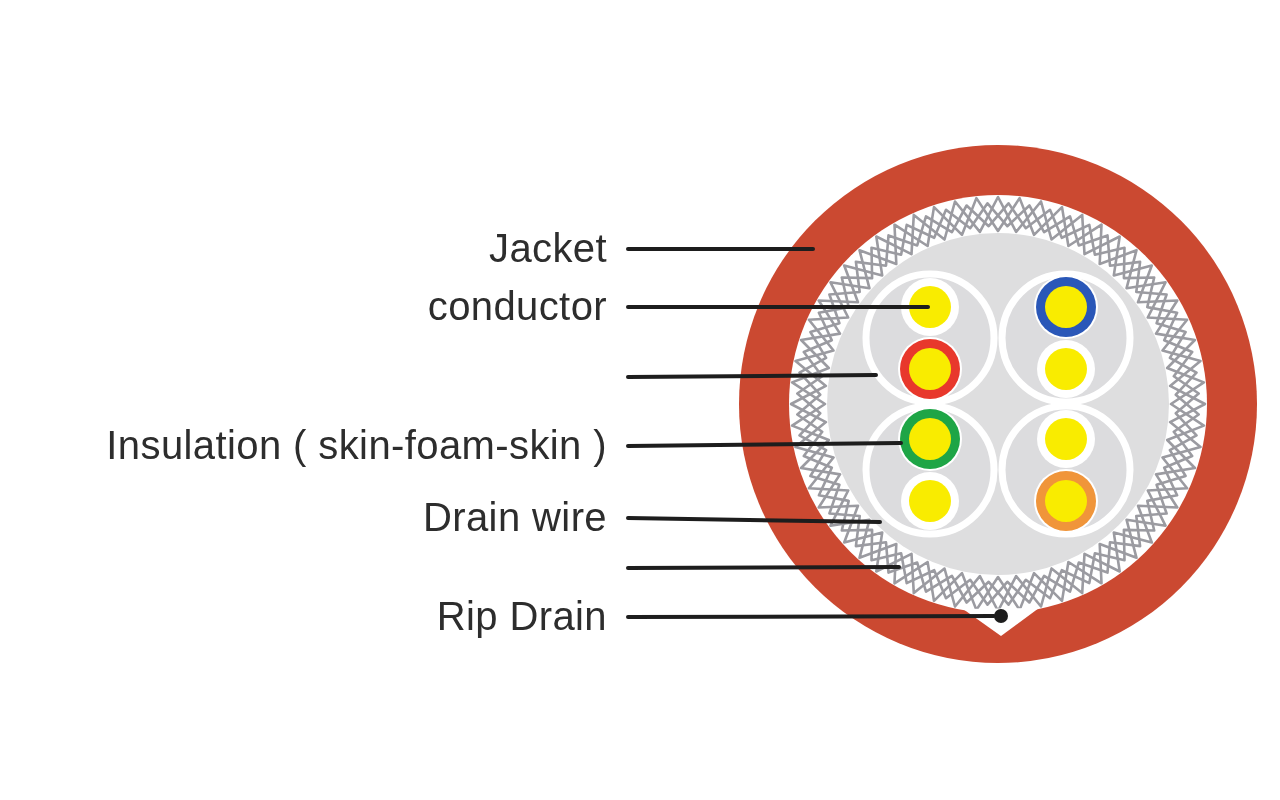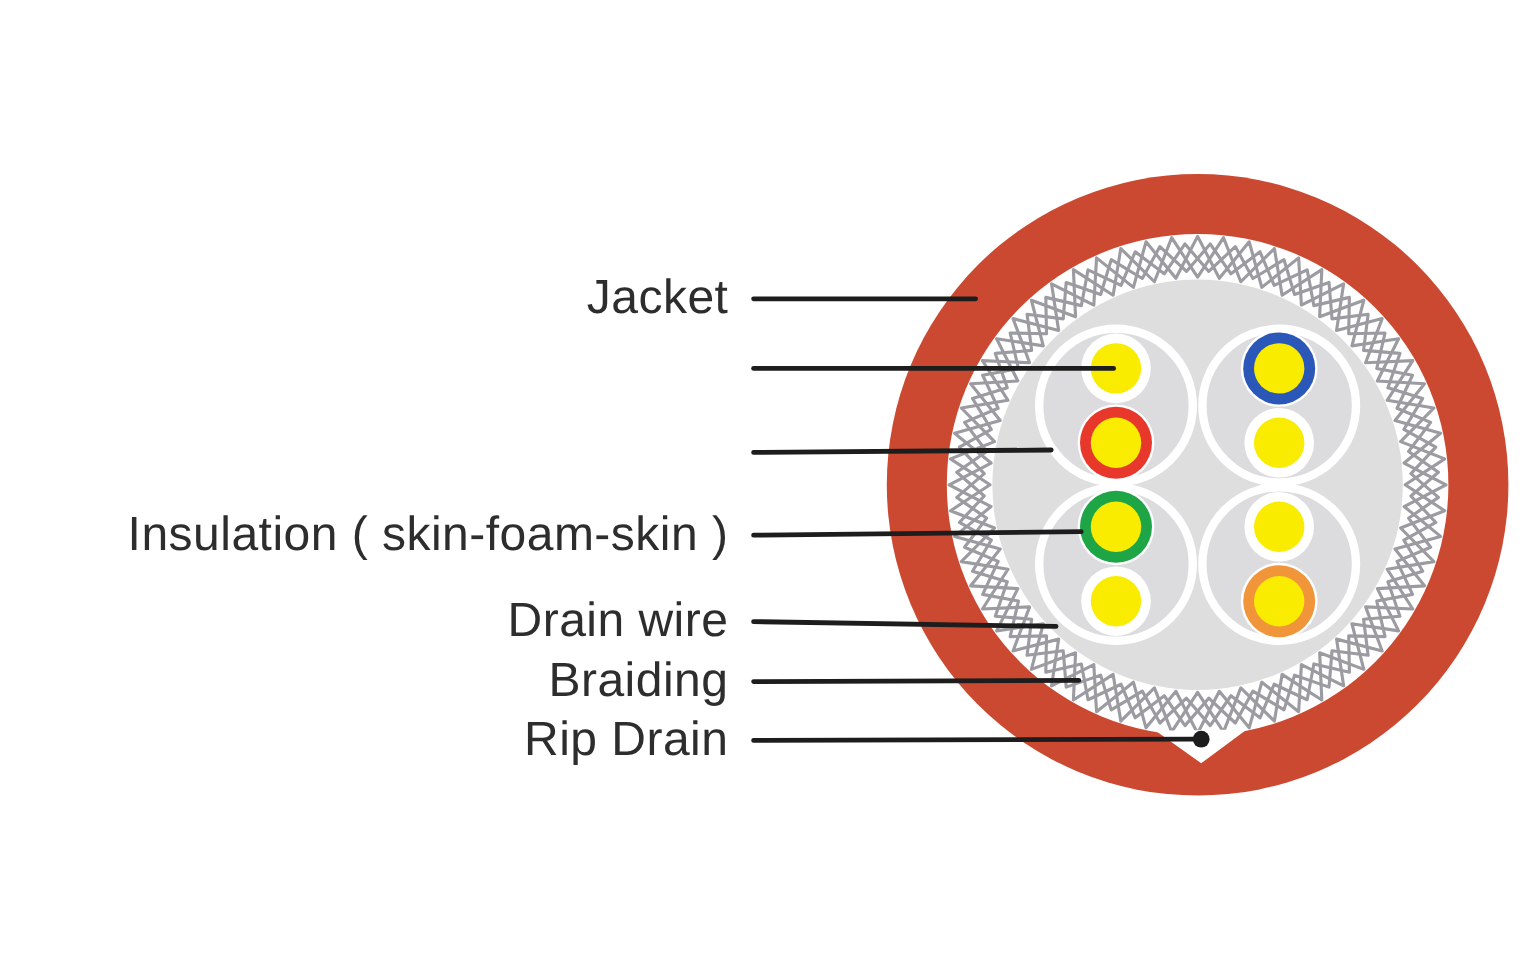--- a/index.html
+++ b/index.html
@@ -76,18 +76,18 @@
       <line x1="628" y1="307" x2="928" y2="307" stroke="#1d1d1d" stroke-width="4" stroke-linecap="round"></line>
       <line x1="628" y1="377" x2="876" y2="375" stroke="#1d1d1d" stroke-width="4" stroke-linecap="round"></line>
       <line x1="628" y1="446" x2="901" y2="443" stroke="#1d1d1d" stroke-width="4" stroke-linecap="round"></line>
       <line x1="628" y1="518" x2="880" y2="522" stroke="#1d1d1d" stroke-width="4" stroke-linecap="round"></line>
       <line x1="628" y1="568" x2="899" y2="567" stroke="#1d1d1d" stroke-width="4" stroke-linecap="round"></line>
       <line x1="628" y1="617" x2="994" y2="616" stroke="#1d1d1d" stroke-width="4" stroke-linecap="round"></line>
       <circle cx="1001" cy="616" r="7" fill="#1d1d1d"></circle>
     </svg>
 
   <div class="callout" style="top:249px">Jacket</div>
+  <div class="callout" style="top:307px">conductor</div>
   <div class="callout" style="top:446px">Insulation ( skin-foam-skin )</div>
   <div class="callout" style="top:518px">Drain wire</div>
-  <div class="callout" style="top:568px">Braiding</div>
   <div class="callout" style="top:617px">Rip Drain</div>
 
 </div>
 
 </body></html>

